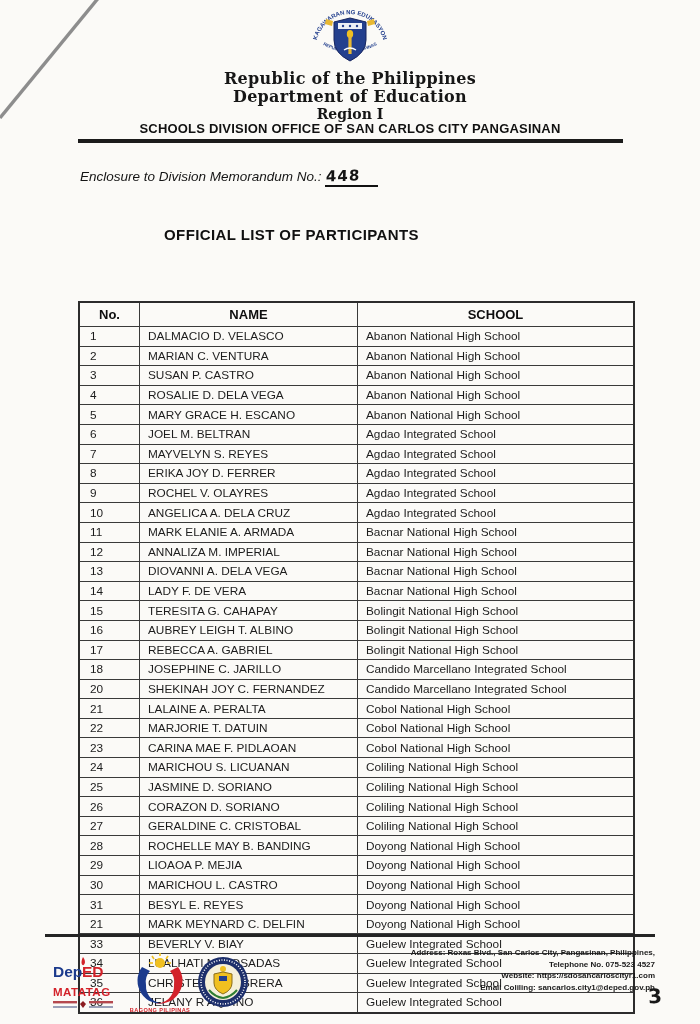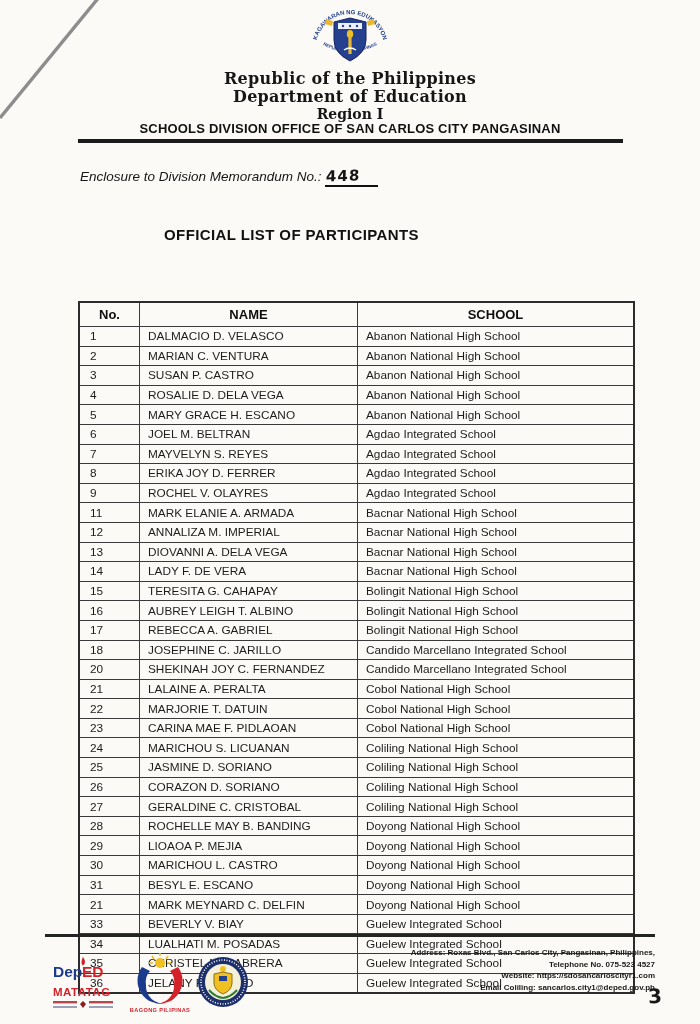--- a/index.html
+++ b/index.html
@@ -150,20 +150,25 @@
           <td class="col-name">ERIKA JOY D. FERRER</td>
           <td class="col-school">Agdao Integrated School</td>
         </tr>
 
         <tr>
           <td class="col-no">9</td>
           <td class="col-name">ROCHEL V. OLAYRES</td>
           <td class="col-school">Agdao Integrated School</td>
         </tr>
 
+        <tr>
+          <td class="col-no">10</td>
+          <td class="col-name">ANGELICA A. DELA CRUZ</td>
+          <td class="col-school">Agdao Integrated School</td>
+        </tr>
 
         <tr>
           <td class="col-no">11</td>
           <td class="col-name">MARK ELANIE A. ARMADA</td>
           <td class="col-school">Bacnar National High School</td>
         </tr>
 
         <tr>
           <td class="col-no">12</td>
           <td class="col-name">ANNALIZA M. IMPERIAL</td>
@@ -268,21 +273,21 @@
         </tr>
 
         <tr>
           <td class="col-no">30</td>
           <td class="col-name">MARICHOU L. CASTRO</td>
           <td class="col-school">Doyong National High School</td>
         </tr>
 
         <tr>
           <td class="col-no">31</td>
-          <td class="col-name">BESYL E. ESCANO</td>
+          <td class="col-name">BESYL E. REYES</td>
           <td class="col-school">Doyong National High School</td>
         </tr>
 
         <tr>
           <td class="col-no">21</td>
           <td class="col-name">MARK MEYNARD C. DELFIN</td>
           <td class="col-school">Doyong National High School</td>
         </tr>
 
         <tr>

